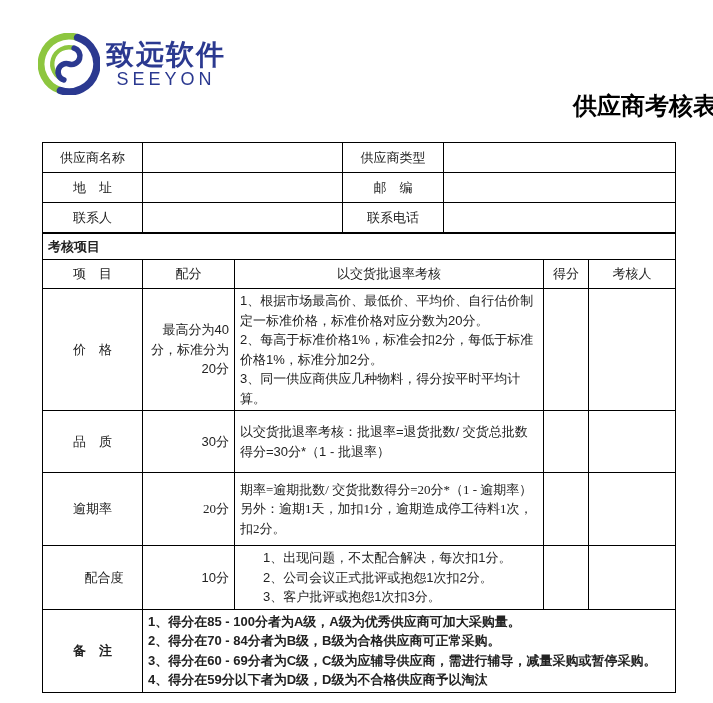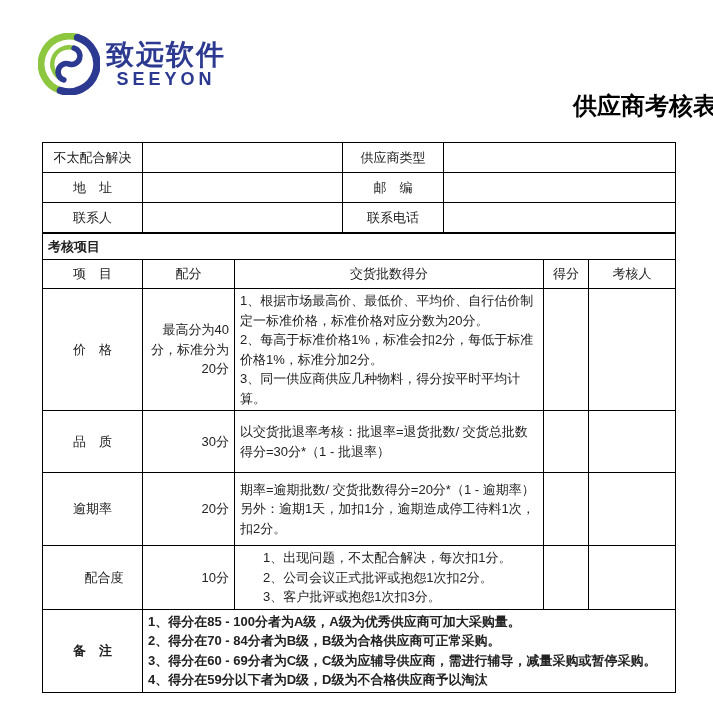--- a/index.html
+++ b/index.html
@@ -8,41 +8,41 @@
     width:713px; height:703px; background:#ffffff;
     font-family:"Liberation Sans", sans-serif; color:#222;
   }
   .page { position:relative; width:713px; height:703px; background:#fff; overflow:hidden; }
 
   
   .brand { position:absolute; left:38px; top:16px; display:flex; align-items:center;margin-top:17px; }
   .brand-mark { width:62px; height:62px; display:block; }
   .brand-text { margin-left:6px; }
   .brand-cn { font-size:28px; font-weight:bold; color:#2B3990; letter-spacing:2px; line-height:30px; }
-  .brand-en { font-size:18px; font-weight:bold; color:#2B3990; letter-spacing:4px; text-align:center; margin-top:0px; line-height:18px; }
+  .brand-en { font-size:18px; font-weight:normal; color:#2B3990; letter-spacing:4px; text-align:center; margin-top:0px; line-height:18px; }
 
   
   .doc-title { position:absolute; top:90px; left:4px; width:713px; margin:0;
     text-align:right; font-size:24px; font-weight:bold; color:#000; }
 
   
   .tables { position:absolute; left:42px; top:142px; width:633px; }
   table { border-collapse:collapse; table-layout:fixed; width:633px; }
   td { border:1px solid #000; font-size:13px; vertical-align:middle; padding:2px 5px; line-height:19.5px; overflow:hidden; }
   .info-table td { height:30px; }
   .lbl { text-align:center; }
   .section-cell { font-weight:bold; height:26px; }
   .head td { text-align:center; height:29px;font-family:Liberation Serif, serif; }
   .item-cell { text-align:center; }
   .weight-cell { text-align:right; }
   .method-cell { text-align:left; }
   .mline { line-height:19.5px; }
   .r-price td  { height:119px; }
   .r-qual td   { height:62px; }
-  .r-over td   { height:73px; }
+  .r-over td   { height:73px;font-family:Liberation Serif, serif; }
   .r-coop td   { height:60px;padding-left:28px; }
   .r-note td   { height:78px;font-weight:bold; }
 </style>
 </head>
 <body>
 
 <div class="page">
 
   <div class="brand">
     <svg class="brand-mark" viewBox="0 0 100 100" aria-hidden="true">
@@ -65,21 +65,21 @@
 
     <table class="info-table">
       <colgroup>
           <col style="width:100px">
           <col style="width:200px">
           <col style="width:101px">
           <col style="width:232px">
         </colgroup>
       <tbody>
         <tr>
-          <td class="lbl">不太配合解决</td>
+          <td class="lbl">供应商名称</td>
           <td></td>
           <td class="lbl">供应商类型</td>
           <td></td>
         </tr>
         <tr>
           <td class="lbl">地　址</td>
           <td></td>
           <td class="lbl">邮　编</td>
           <td></td>
         </tr>
@@ -100,21 +100,21 @@
           <col style="width:45px">
           <col style="width:87px">
         </colgroup>
       <tbody>
         <tr>
           <td colspan="5" class="section-cell">考核项目</td>
         </tr>
         <tr class="head">
           <td>项　目</td>
           <td>配分</td>
-          <td>交货批数得分</td>
+          <td>以交货批退率考核</td>
           <td>得分</td>
           <td>考核人</td>
         </tr>
 
         <tr class="r-price">
           <td class="item-cell">价　格</td>
           <td class="weight-cell">最高分为40分，标准分为20分</td>
           <td class="method-cell">
             <div class="mline">1、根据市场最高价、最低价、平均价、自行估价制定一标准价格，标准价格对应分数为20分。</div>
             <div class="mline">2、每高于标准价格1%，标准会扣2分，每低于标准价格1%，标准分加2分。</div>

